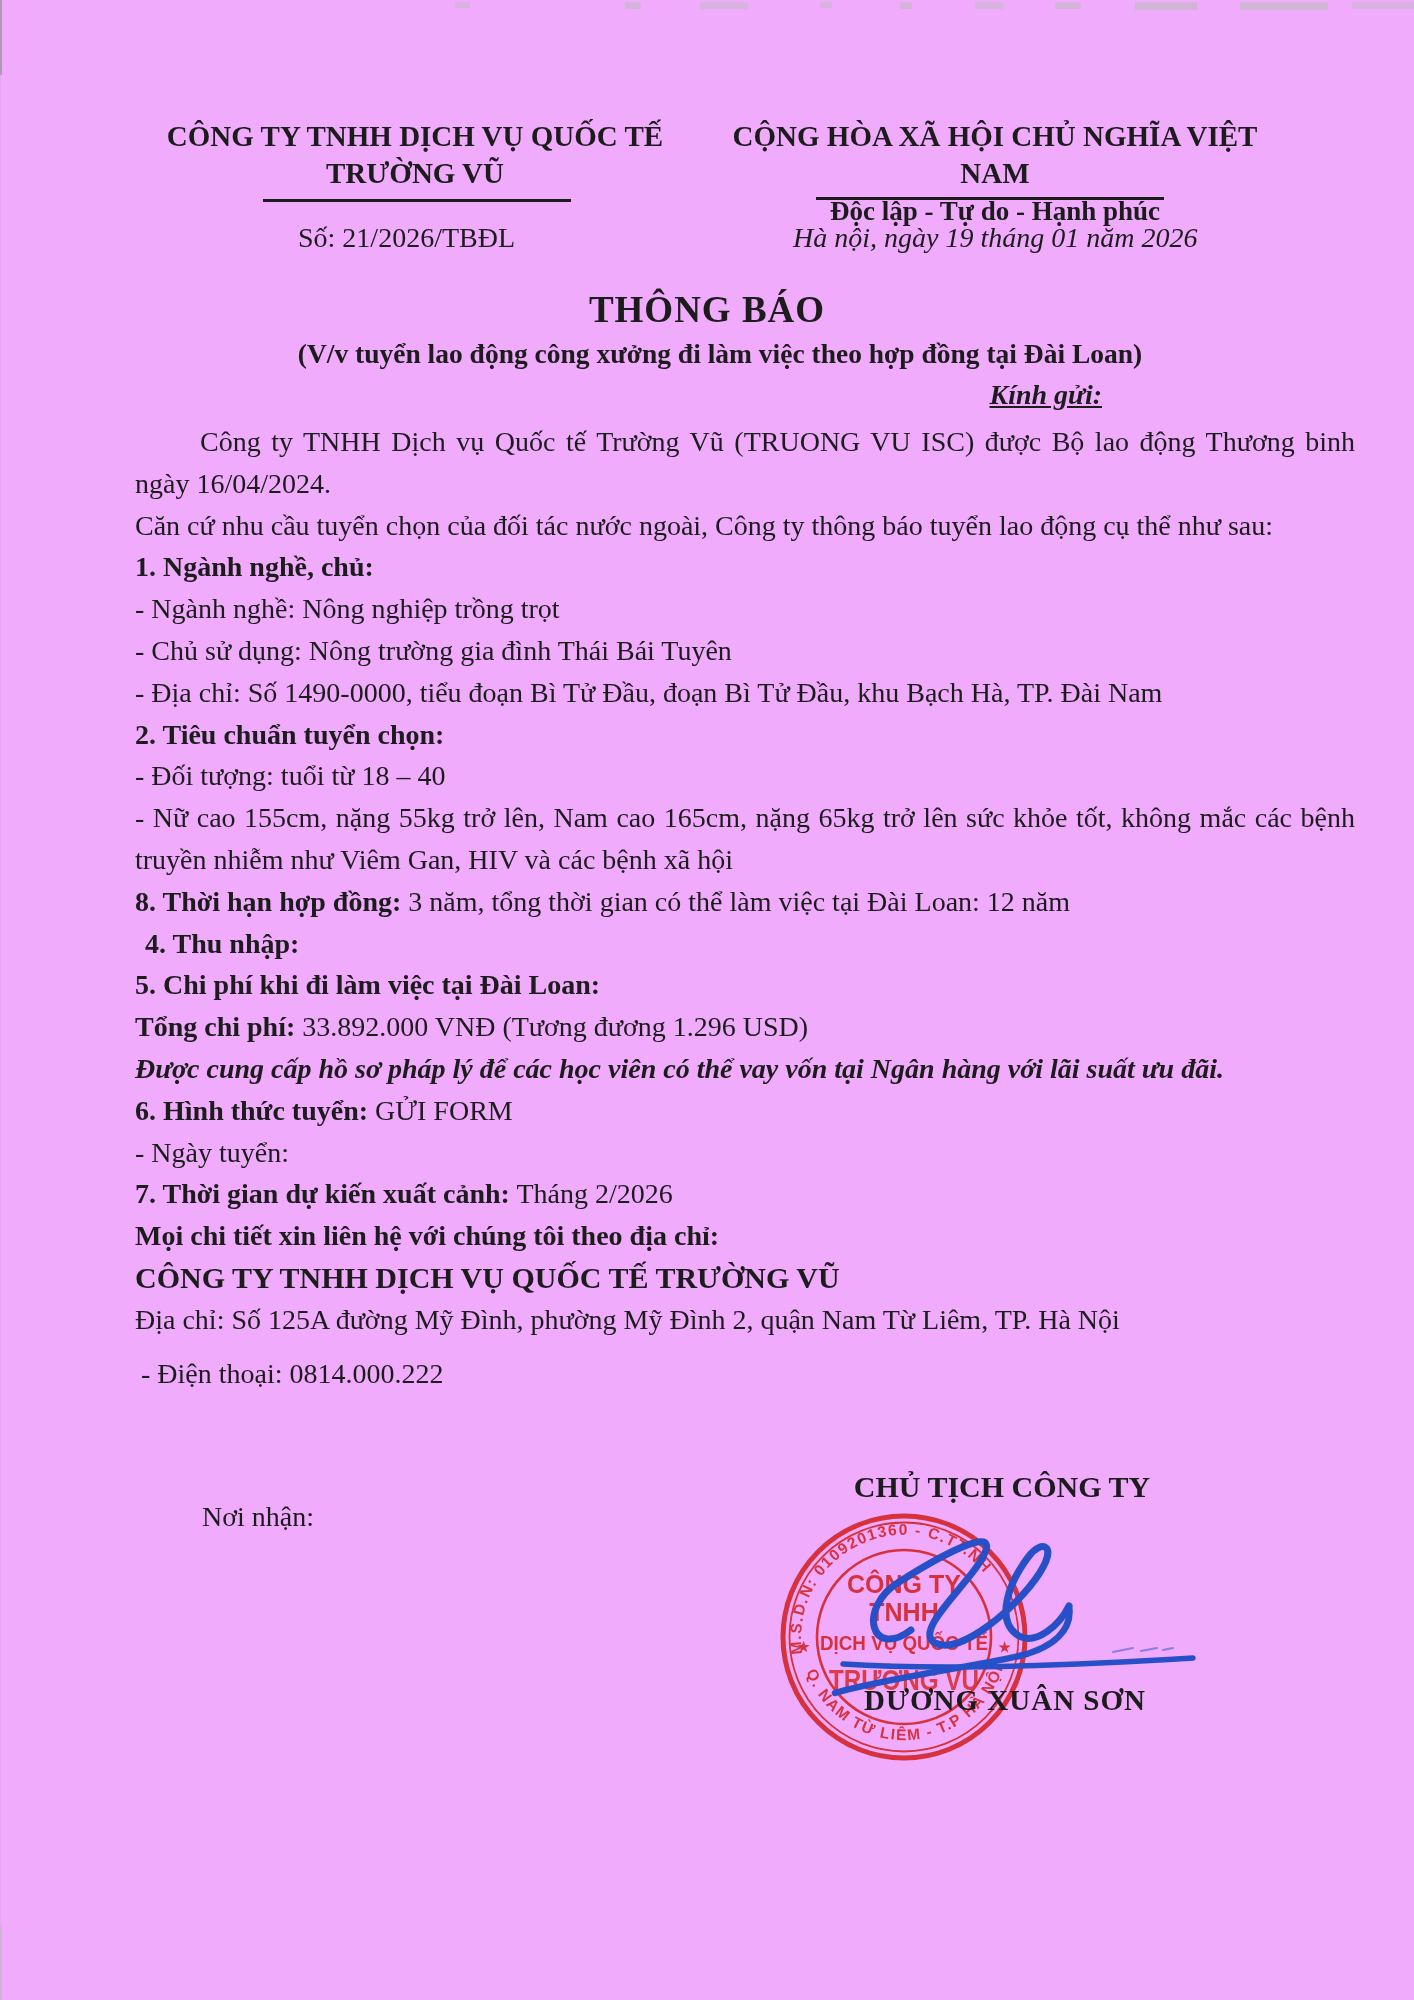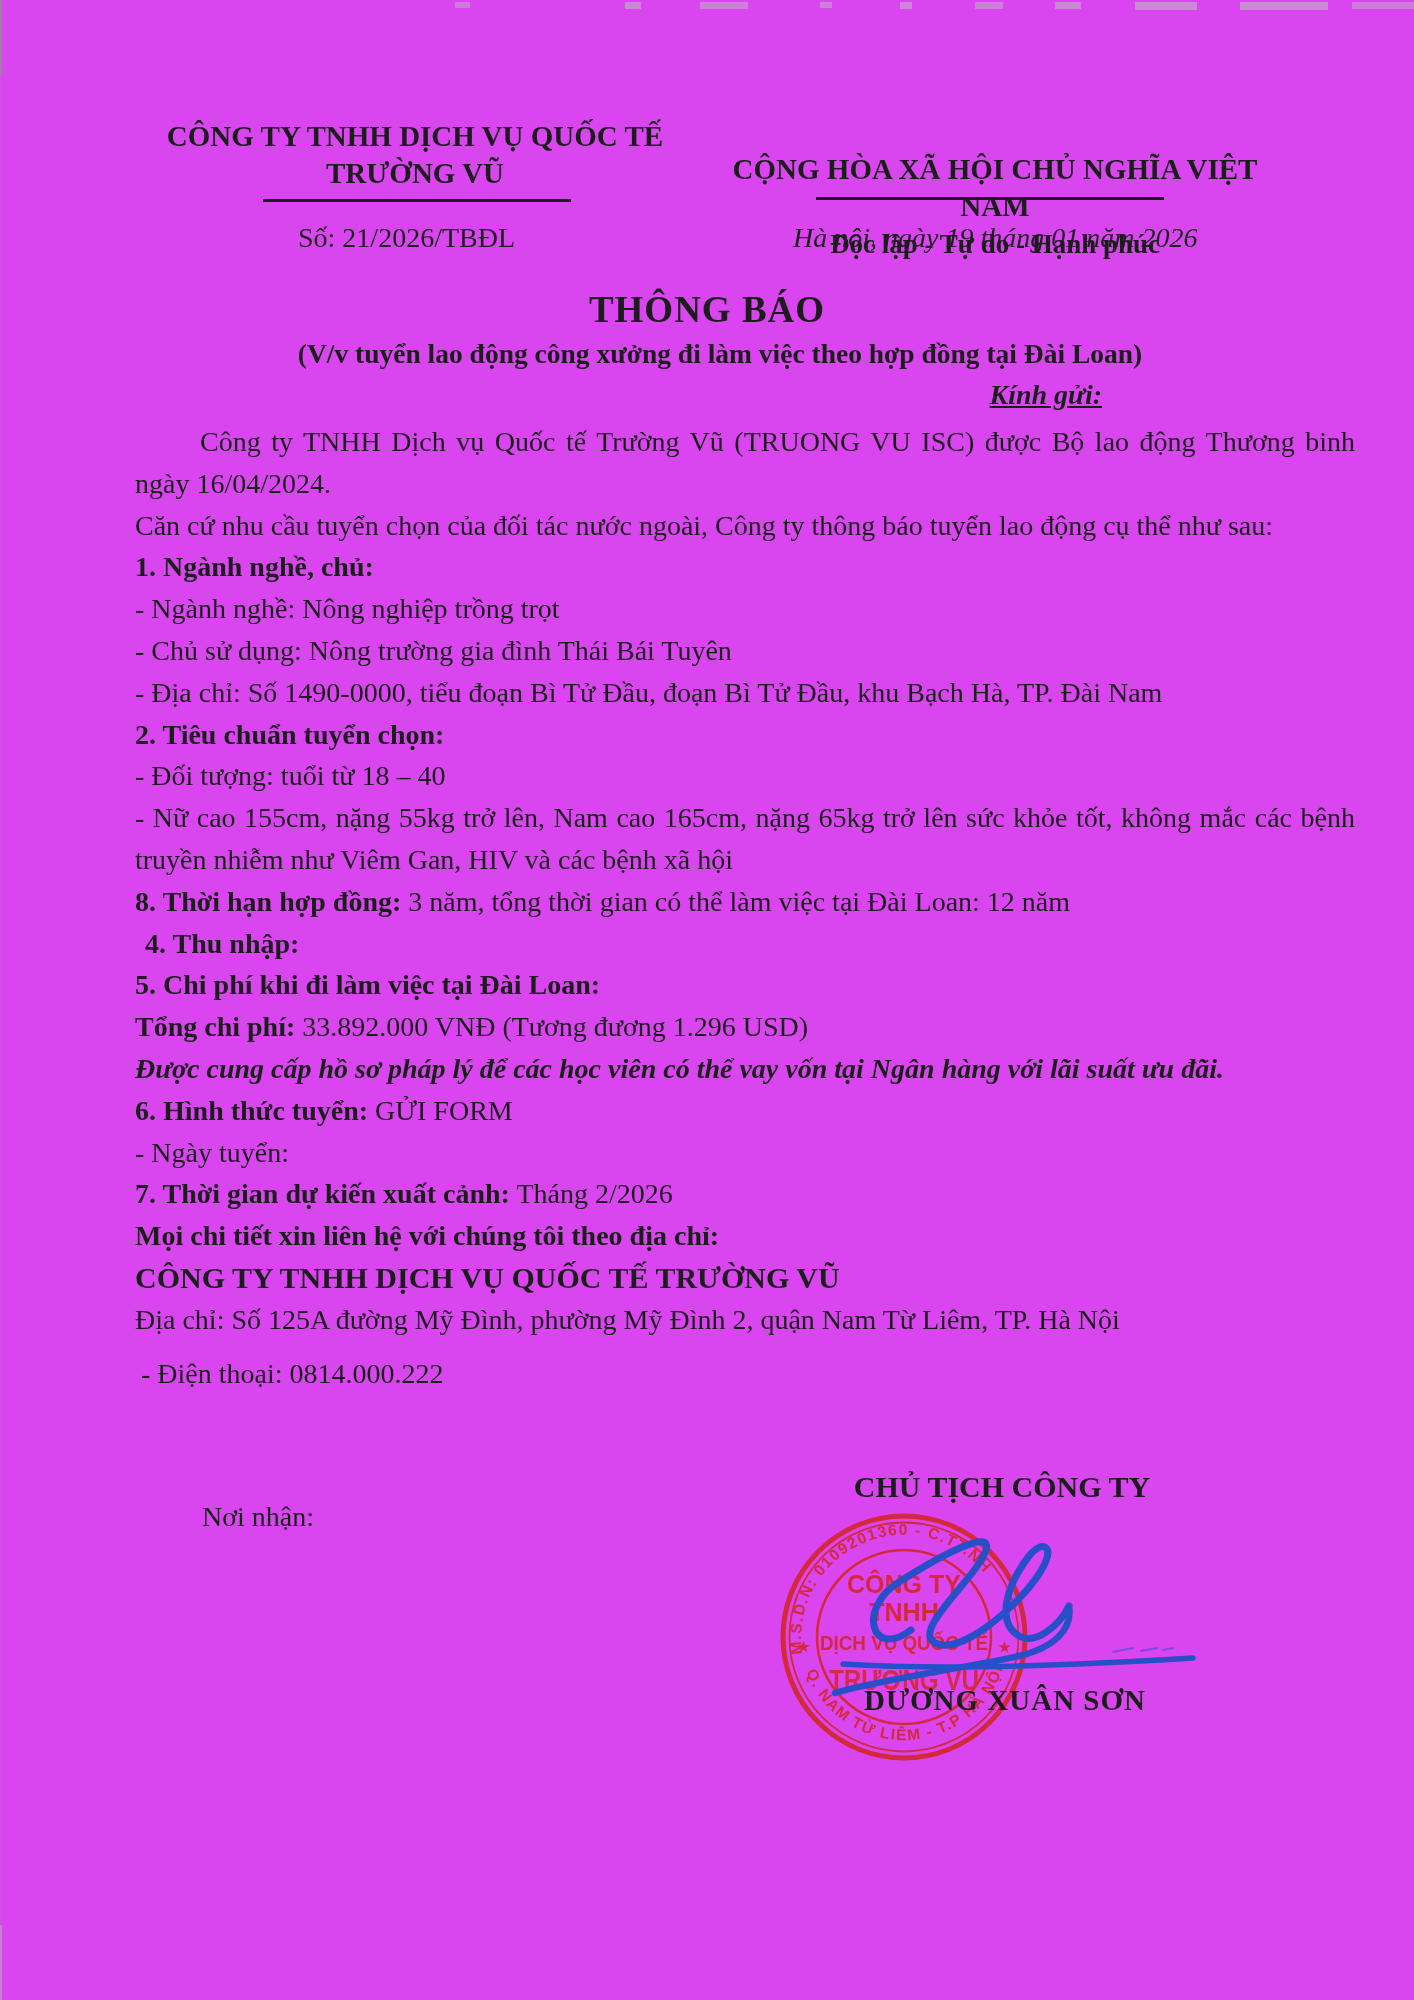--- a/index.html
+++ b/index.html
@@ -1,17 +1,17 @@
 <!DOCTYPE html>
 <html><head>
 <meta charset="utf-8">
 <style>
   html,body{margin:0;padding:0;background:#ffffff;}
   .page{
-    position:relative;width:1414px;height:2000px;background:#d946ef;
+    position:relative;width:1414px;height:2000px;background:#f0abfc;
     font-family:"Liberation Serif","DejaVu Serif",serif;color:#1c1c1c;overflow:hidden;
   }
   
   .art{position:absolute;background:#bdbdbd;}
   .edgeL1{left:0;top:35px;width:2px;height:75px;background:#8f8f8f;opacity:.65;}
   .edgeL2{left:1px;top:110px;width:1px;height:1850px;background:#9a9a9a;opacity:.12;}
   .edgeR{left:1406px;top:320px;width:2px;height:1580px;background:#b5b5b5;opacity:.5;}
   
   .hblock{position:absolute;text-align:center;}
   .org{font-weight:bold;font-size:29px;line-height:37px;}
@@ -58,21 +58,21 @@
   <div class="edgeL2"></div>
   <div class="edgeR"></div>
 
   <div class="hblock" style="left:120px;top:118px;width:590px;">
     <div class="org">CÔNG TY TNHH DỊCH VỤ QUỐC TẾ</div>
     <div class="org">TRƯỜNG VŨ</div>
   </div>
   <div class="rule" style="left:263px;top:199px;width:308px;"></div>
   <div class="docnum">Số: 21/2026/TBĐL</div>
 
-  <div class="hblock" style="left:700px;top:118px;width:590px;margin-top:33px;">
+  <div class="hblock" style="left:700px;top:118px;width:590px;">
     <div class="national">CỘNG HÒA XÃ HỘI CHỦ NGHĨA VIỆT NAM</div>
     <div class="motto">Độc lập - Tự do - Hạnh phúc</div>
   </div>
   <div class="rule" style="left:816px;top:197px;width:348px;"></div>
   <div class="dateline">Hà nội, ngày 19 tháng 01  năm 2026</div>
 
   <div class="title">THÔNG BÁO</div>
   <div class="subtitle">(V/v tuyển lao động công xưởng đi làm việc theo hợp đồng tại Đài Loan)</div>
 
   <div class="salut">

